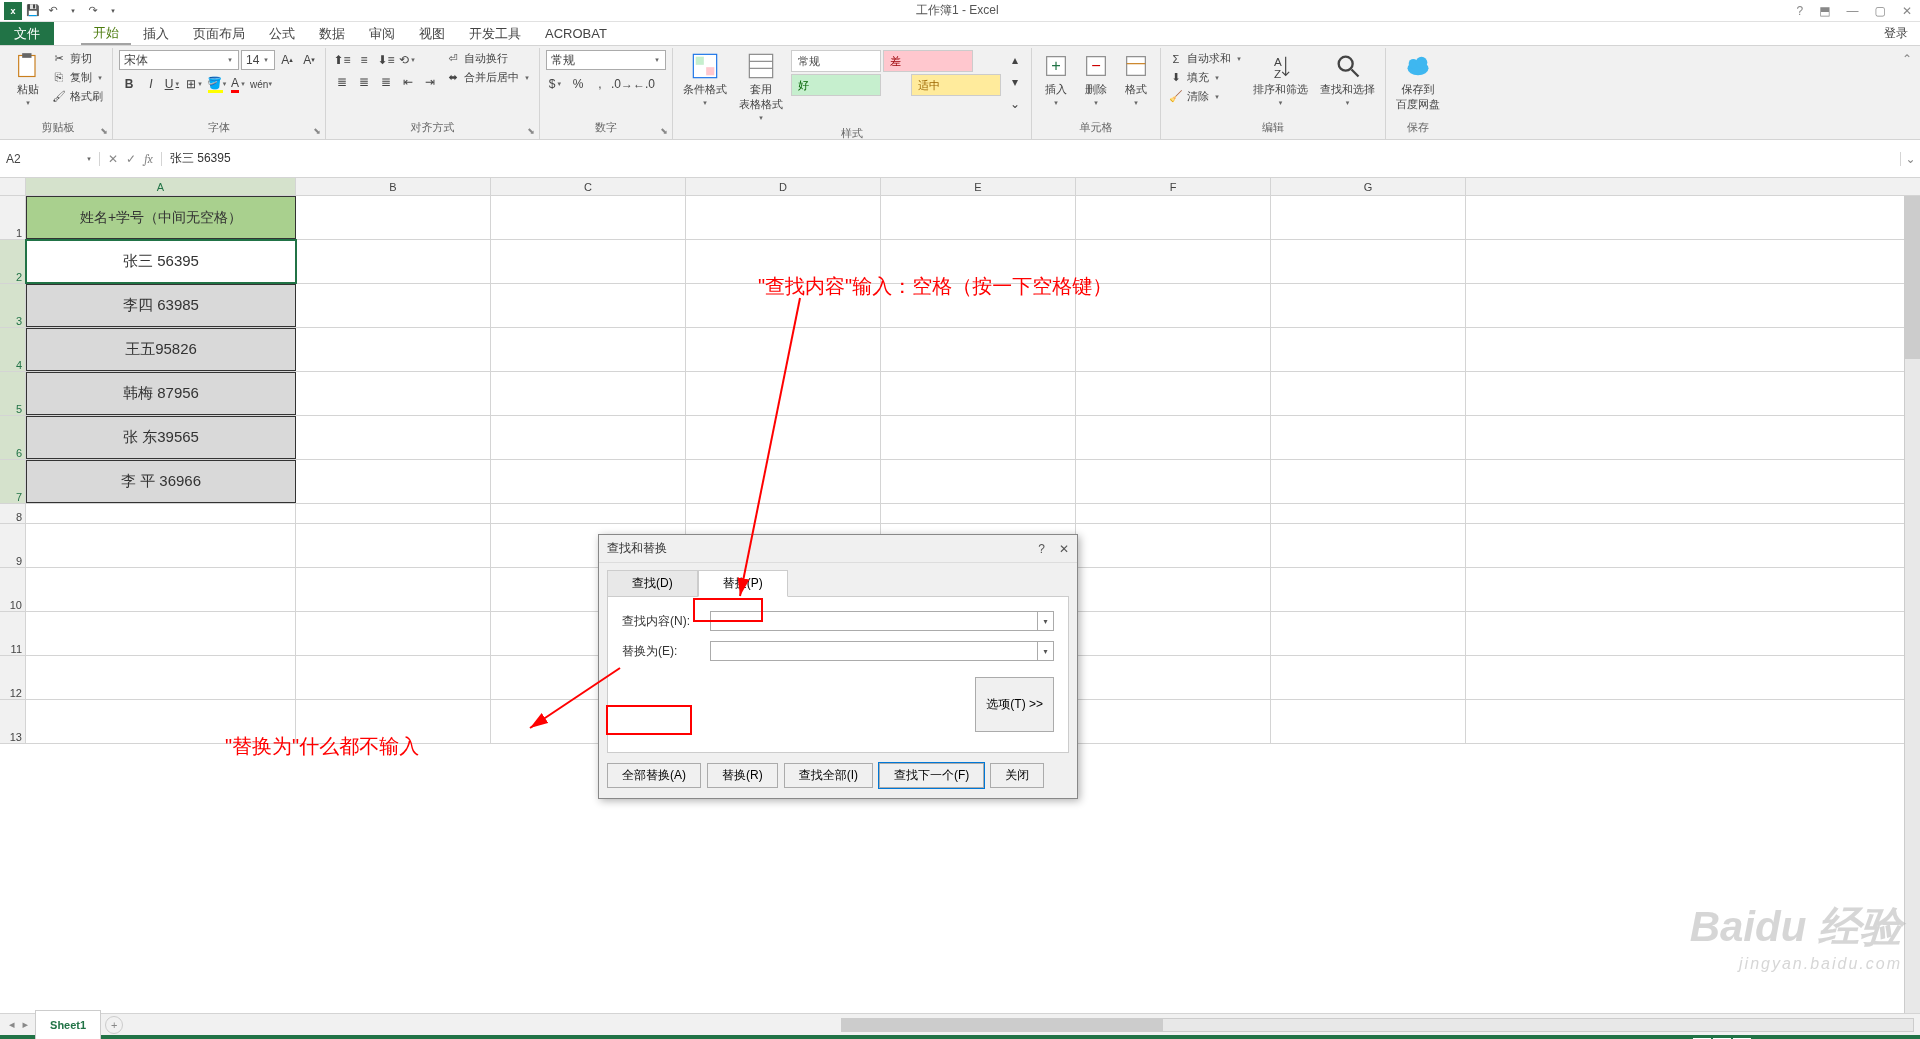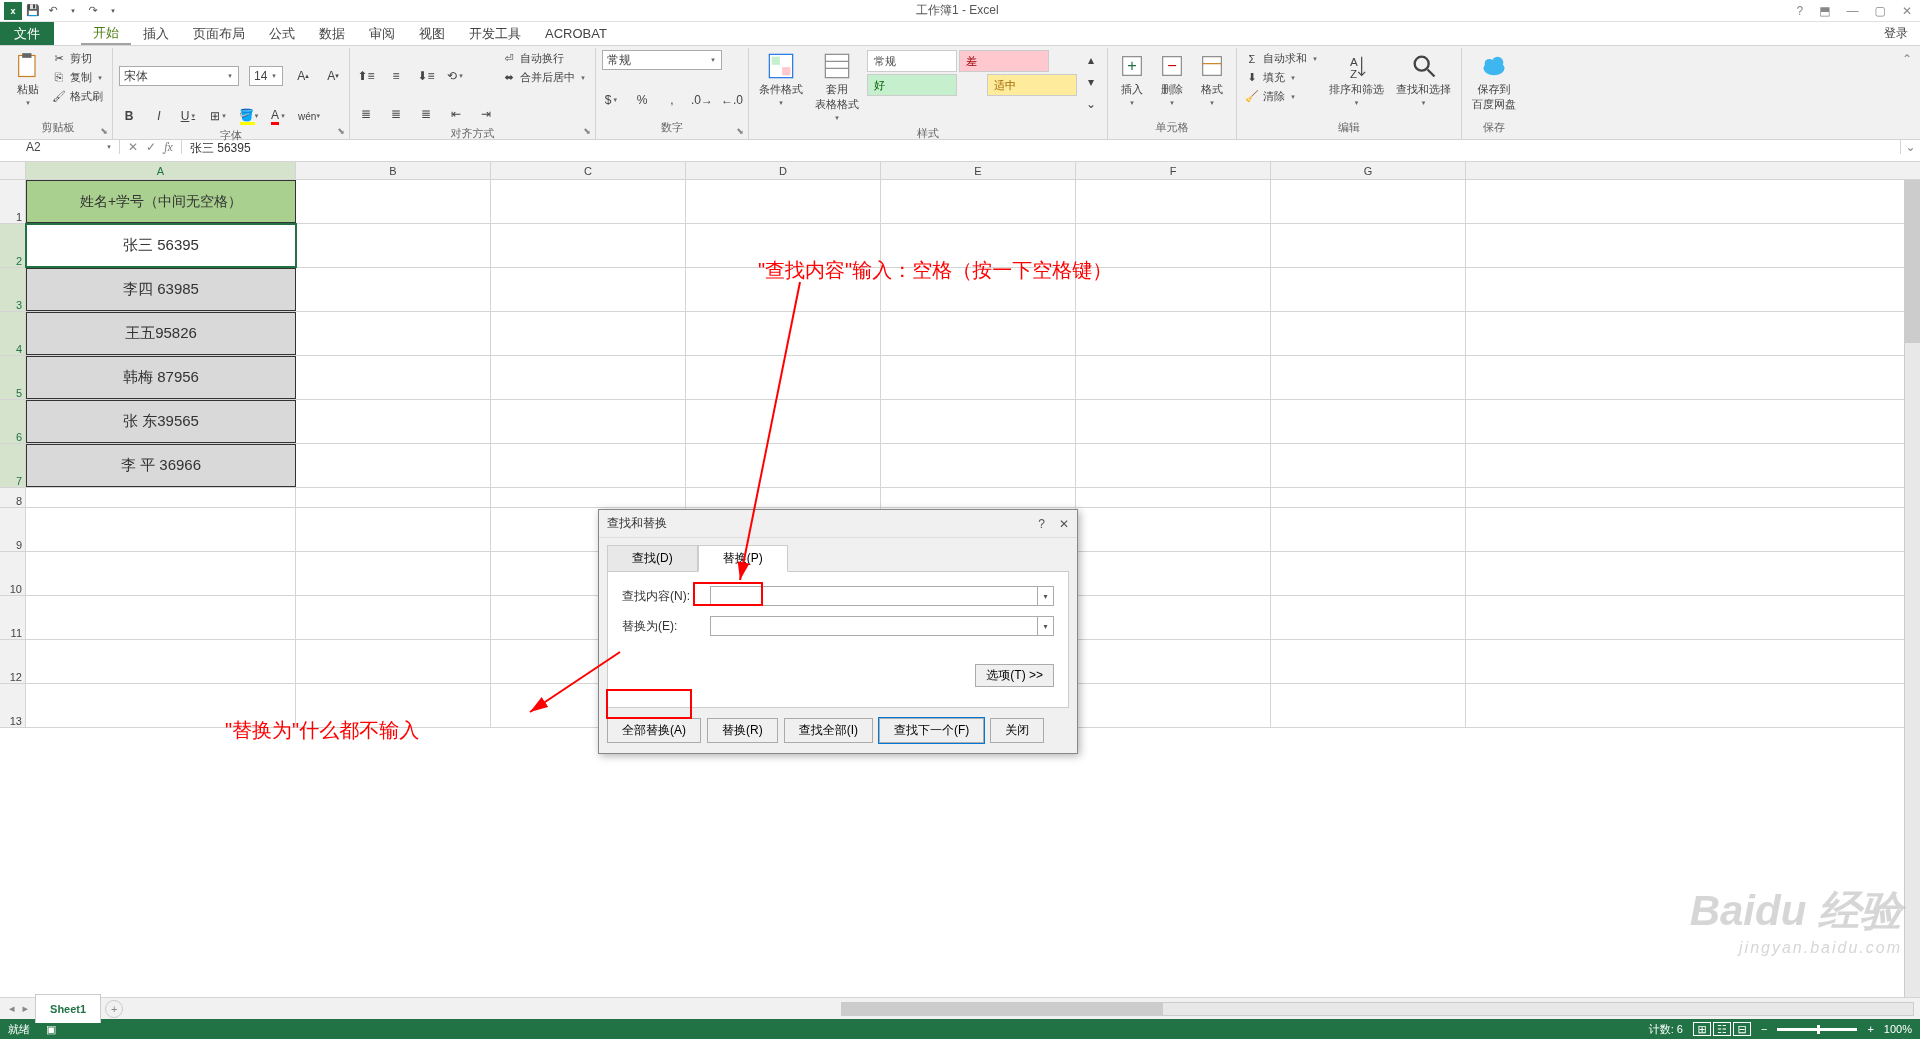--- a/index.html
+++ b/index.html
@@ -20,42 +20,42 @@
 .ribbon-tabs .tab { padding: 0 12px; display: flex; align-items: center; font-size: 13px; color: #444; }
 .ribbon-tabs .tab.active { color: #4d7c0f; border-bottom: 2px solid #a3a3a3; background: #fff; margin-left: 27px; }
 .ribbon-tabs .login { margin-left: auto; padding: 0 12px; display: flex; align-items: center; color: #444; }
 
 
 .ribbon { height: 94px; background: #f1f1f1; border-bottom: 1px solid #d4d4d4; display: flex; align-items: stretch; padding: 2px 4px 0 4px; }
 .ribbon-group { display: flex; flex-direction: column; border-right: 1px solid #d4d4d4; padding: 2px 6px; position: relative; }
 .ribbon-group-title { font-size: 11px; color: #666; text-align: center; margin-top: auto; padding: 2px 0; }
 .ribbon-group-body { display: flex; align-items: flex-start; gap: 4px; flex: 1; }
 .rb-col { display: flex; flex-direction: column; gap: 2px; }
-.rb-row { display: flex; align-items: center; gap: 10px; margin-top: 16px; }
+.rb-row { display: flex; align-items: center; gap: 2px; }
 .rb-big { display: flex; flex-direction: column; align-items: center; gap: 2px; padding: 2px 4px; text-align: center; font-size: 11px; color: #444; }
 .rb-big svg, .rb-big .ico { width: 28px; height: 28px; }
 .rb-small { display: flex; align-items: center; gap: 4px; font-size: 11px; color: #444; padding: 1px 2px; }
 .rb-small .ico { width: 14px; height: 14px; display: inline-flex; align-items: center; justify-content: center; }
 .dd { width: 8px; height: 8px; display: inline-flex; align-items: center; justify-content: center; color: #666; }
 .dd::after { content: "▾"; font-size: 7px; }
 .combo { height: 20px; border: 1px solid #ababab; background: #fff; display: flex; align-items: center; padding: 0 4px; font-size: 12px; color: #444; }
 .combo.font { width: 120px; }
 .combo.size { width: 34px; justify-content: center; }
 .combo.num { width: 120px; }
 .btn-sq { width: 20px; height: 20px; border: 1px solid transparent; display: flex; align-items: center; justify-content: center; font-size: 12px; color: #444; }
 .launcher { position: absolute; bottom: 2px; right: 2px; width: 12px; height: 12px; font-size: 9px; color: #888; display: flex; align-items: center; justify-content: center; }
 .styles-gallery { display: flex; flex-direction: column; gap: 2px; }
 .style-item { width: 90px; height: 22px; border: 1px solid #ccc; font-size: 11px; display: flex; align-items: center; padding: 0 6px; color: #444; }
 .style-normal { background: #fff; }
 .style-good { background: #c6efce; color: #006100; }
 .style-bad { background: #ffc7ce; color: #9c0006; }
 .style-neutral { background: #ffeb9c; color: #9c6500; margin-left: 28px; }
 
 
-.formula-bar { height: 22px; border-bottom: 1px solid #d4d4d4; display: flex; align-items: flex-start; background: #fff; padding-left: 20px; }
+.formula-bar { height: 38px; border-bottom: 1px solid #d4d4d4; display: flex; align-items: center; background: #fff; }
 .name-box { width: 100px; border-right: 1px solid #d4d4d4; display: flex; align-items: center; padding: 0 6px; font-size: 12px; color: #444; }
 .fb-btns { display: flex; align-items: center; gap: 8px; padding: 0 8px; border-right: 1px solid #d4d4d4; color: #888; }
 .fb-btns span { font-size: 12px; }
 .fb-fx { font-style: italic; font-family: "Cambria", serif; }
 .formula-input { flex: 1; display: flex; align-items: center; padding: 0 8px; font-size: 12px; color: #333; }
 .fb-expand { width: 20px; display: flex; align-items: center; justify-content: center; border-left: 1px solid #d4d4d4; color: #888; }
 
 
 .grid-wrap { position: relative; height: calc(1039px - 22px - 24px - 94px - 22px - 22px - 20px); overflow: hidden; }
 .col-headers { display: flex; height: 18px; border-bottom: 1px solid #d4d4d4; position: sticky; top: 0; background: #f1f1f1; }
@@ -68,34 +68,34 @@
 .row-h { width: 26px; border-right: 1px solid #d4d4d4; background: #f1f1f1; text-align: right; padding-right: 3px; font-size: 11px; color: #444; display: flex; align-items: flex-end; justify-content: flex-end; }
 .row-h.sel { background: #d5e2cc; color: #217346; }
 .row.short { height: 20px; }
 .cell { border-right: 1px solid #d4d4d4; display: flex; align-items: center; justify-content: center; font-size: 15px; color: #333; }
 .cell.header-cell { background: #a9d08e; border: 1px solid #333; font-size: 14px; }
 .cell.data-cell { background: #d9d9d9; border: 1px solid #333; }
 .cell.data-cell.active { background: #fff; }
 .selection-border { outline: 2px solid #217346; outline-offset: -1px; }
 
 
-.dialog { position: absolute; left: 598px; top: 347px; width: 480px; background: #f0f0f0; border: 1px solid #888; box-shadow: 2px 2px 8px rgba(0,0,0,0.3); }
+.dialog { position: absolute; left: 598px; top: 356px; width: 480px; background: #f0f0f0; border: 1px solid #888; box-shadow: 2px 2px 8px rgba(0,0,0,0.3); }
 .dlg-title { height: 28px; display: flex; align-items: center; padding: 0 8px; font-size: 12px; color: #333; border-bottom: 1px solid #ddd; }
 .dlg-title .dlg-btns { margin-left: auto; display: flex; gap: 14px; color: #555; font-size: 12px; }
 .dlg-tabs { display: flex; padding: 6px 8px 0 8px; gap: 0; }
 .dlg-tab { padding: 4px 24px; border: 1px solid #ccc; background: #e8e8e8; font-size: 12px; position: relative; top: 1px; }
 .dlg-tab.active { background: #fff; border-bottom: 1px solid #fff; }
 .dlg-body { background: #fff; margin: 0 8px; border: 1px solid #ccc; padding: 14px; }
 .dlg-row { display: flex; align-items: center; gap: 8px; margin-bottom: 10px; }
 .dlg-row label { font-size: 12px; width: 80px; color: #333; }
 .dlg-row .inp { flex: 1; height: 20px; border: 1px solid #ababab; background: #fff; display: flex; }
 .dlg-row .inp input { flex: 1; border: none; outline: none; padding: 0 4px; font-size: 12px; }
 .dlg-row .inp .dd-btn { width: 16px; border-left: 1px solid #ababab; display: flex; align-items: center; justify-content: center; font-size: 8px; color: #555; }
 .dlg-options { text-align: right; padding: 6px 0; }
-.dlg-options button { padding: 2px 10px; font-size: 12px; border: 1px solid #ababab; background: #f0f0f0; margin-top: 12px; }
+.dlg-options button { padding: 18px 10px; font-size: 12px; border: 1px solid #ababab; background: #f0f0f0; }
 .dlg-footer { padding: 10px 8px; display: flex; gap: 6px; justify-content: flex-start; }
 .dlg-footer button { padding: 3px 14px; font-size: 12px; border: 1px solid #ababab; background: #f0f0f0; }
 .dlg-footer button.hl { outline: 1px solid #0078d7; }
 
 
 .annot { position: absolute; color: #ff0000; font-size: 20px; }
 .annot-line { stroke: #ff0000; stroke-width: 2; fill: none; marker-end: url(#arrow); }
 .red-box { position: absolute; border: 2px solid #ff0000; pointer-events: none; }
 
 

